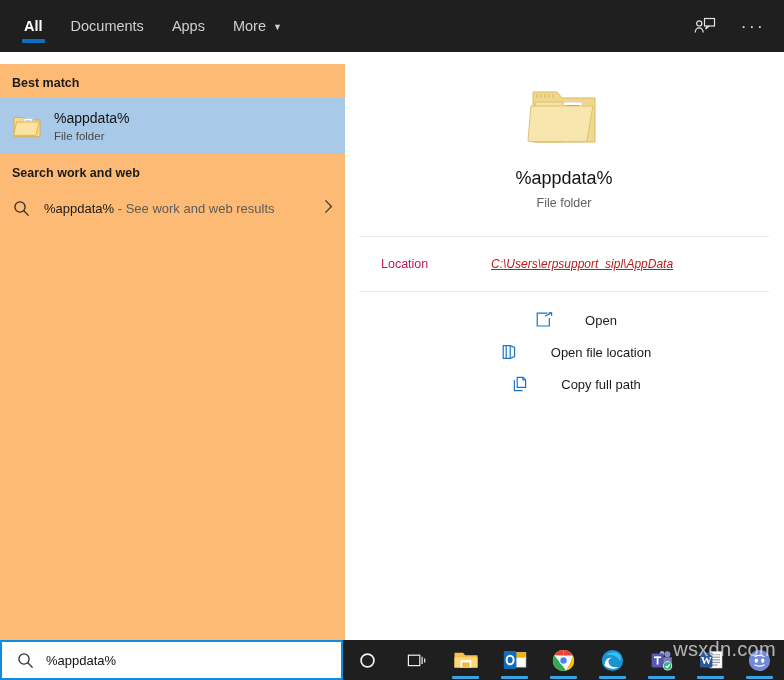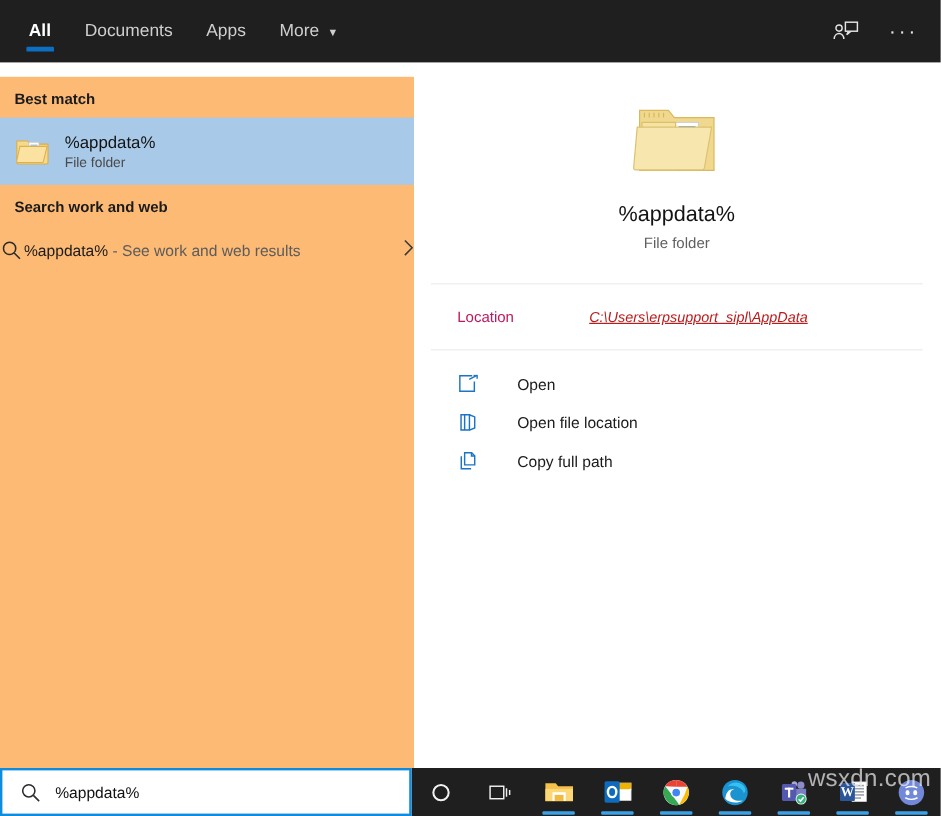--- a/index.html
+++ b/index.html
@@ -51,22 +51,22 @@
   }
   .result-row {
     display: flex; align-items: center; gap: 12px;
     height: 56px; padding: 0 12px; cursor: default;
   }
   .result-row.selected { background: #a8c9e8; }
   .result-texts { display: flex; flex-direction: column; justify-content: center; }
   .result-title { font-size: 14px; color: #131313; line-height: 1.25; }
   .result-sub { font-size: 11.5px; color: #4a4a4a; margin-top: 2px; }
   .web-row {
-    display: flex; align-items: center; gap: 2px;
-    height: 40px; padding: 0 0; cursor: default; text-align: center;
+    display: flex; align-items: center; gap: 14px;
+    height: 40px; padding: 0 12px; cursor: default; text-align: center;
   }
   .web-text { font-size: 13px; color: #1b1b1b; }
   .web-text .dim { color: #5c5c5c; }
   .web-chevron { margin-left: auto; color: #3a3a3a; font-size: 15px; }
   .mag { width: 18px; display: flex; justify-content: center; }
 
   
   .folder-sm { width: 30px; height: 26px; position: relative; flex: 0 0 30px; }
 
   
@@ -85,21 +85,21 @@
   .loc-row { display: flex; align-items: center; height: 54px; padding: 0 24px; }
   .loc-label { font-size: 12.5px; color: #be185d; width: 110px; }
   .loc-link {
     font-size: 12px; color: #b91c1c; text-decoration: underline;
     cursor: pointer;
     font-style: italic;
   }
   .actions { padding: 12px 0 0 24px; }
   .action-row {
     display: flex; align-items: center; gap: 32px;
-    height: 32px; cursor: default;
+    height: 32px; cursor: default; justify-content: center;
   }
   .action-icon { width: 18px; height: 18px; display: flex; align-items: center; justify-content: center; }
   .action-label { font-size: 13px; color: #1b1b1b; }
 
   
   .taskbar {
     position: absolute; left: 0; bottom: 0; width: 784px; height: 40px;
     background: #1f1f1f; display: flex; align-items: center;
   }
   .searchbox {

